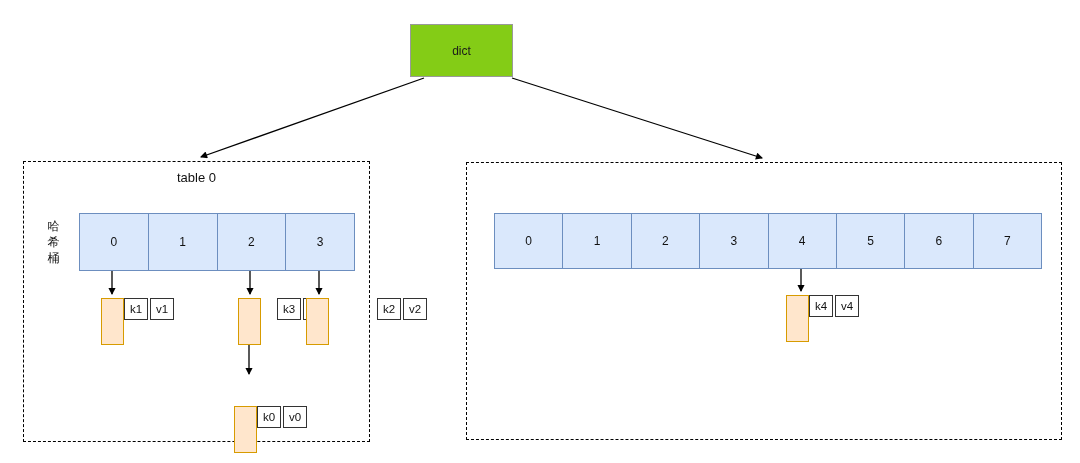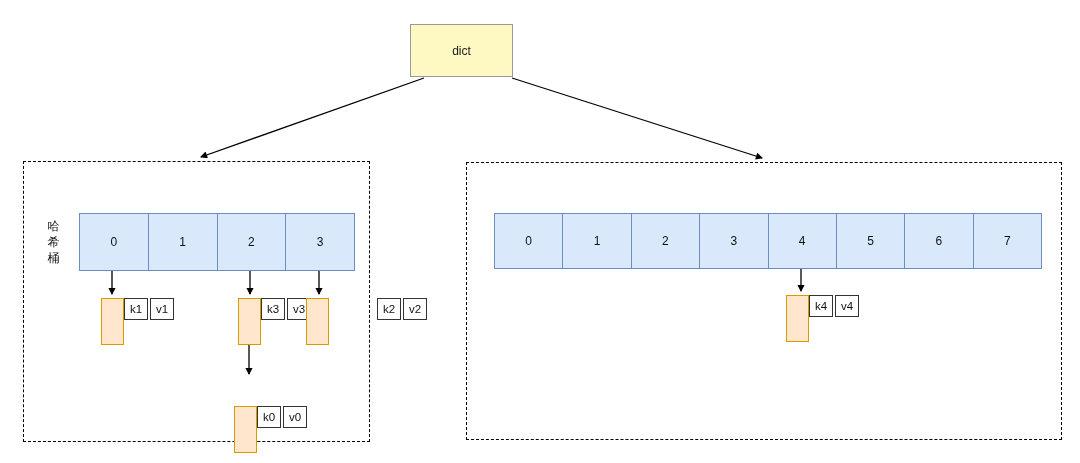--- a/index.html
+++ b/index.html
@@ -9,21 +9,21 @@
     background: #ffffff;
     font-family: "Liberation Sans", "DejaVu Sans", sans-serif;
     color: #000000;
     overflow: hidden;
   }
 
   
   .dict-box {
     position: absolute; left: 410px; top: 24px;
     width: 103px; height: 53px;
-    background: #fef9c3;
+    background: #84cc16;
     border: 1px solid #999999;
     display: flex; align-items: center; justify-content: center;
     font-size: 12px; color: #1a1a1a;
   }
 
   
   .table-box { position: absolute; border: 1px dashed #000000; }
   #table0 { left: 23px;  top: 161px; width: 347px; height: 281px; }
   #table1 { left: 466px; top: 162px; width: 596px; height: 278px; }
   .table-title {
@@ -92,20 +92,21 @@
   <line class="arrow-line" x1="319" y1="270" x2="319" y2="294" marker-end="url(#ah)"></line>
   <line class="arrow-line" x1="249" y1="345" x2="249" y2="374" marker-end="url(#ah)"></line>
   <line class="arrow-line" x1="801" y1="268" x2="801" y2="291" marker-end="url(#ah)"></line>
 </svg>
 
 <div class="dict-box">
   <span>dict</span>
 </div>
 
 <div class="table-box" id="table0">
+  <div class="table-title">table 0</div>
   <div class="side-label">哈希桶</div>
   <div class="bucket-array" id="array0">
     <div class="bucket-cell">0</div>
     <div class="bucket-cell">1</div>
     <div class="bucket-cell">2</div>
     <div class="bucket-cell">3</div>
   </div>
 </div>
 
 <div class="table-box" id="table1">
@@ -122,21 +123,21 @@
 </div>
 
 <div class="entry" style="left:101px; top:298px;">
   <div class="entry-node"></div>
   <div class="entry-kv">
     <div class="kv-box">k1</div>
     <div class="kv-box">v1</div>
   </div>
 </div>
 
-<div class="entry" style="left:238px; top:298px;">
+<div class="entry" style="left:238px; top:298px;gap:16px;">
   <div class="entry-node"></div>
   <div class="entry-kv">
     <div class="kv-box">k3</div>
     <div class="kv-box">v3</div>
   </div>
 </div>
 
 <div class="entry" style="left:306px; top:298px;gap:48px;">
   <div class="entry-node"></div>
   <div class="entry-kv">

